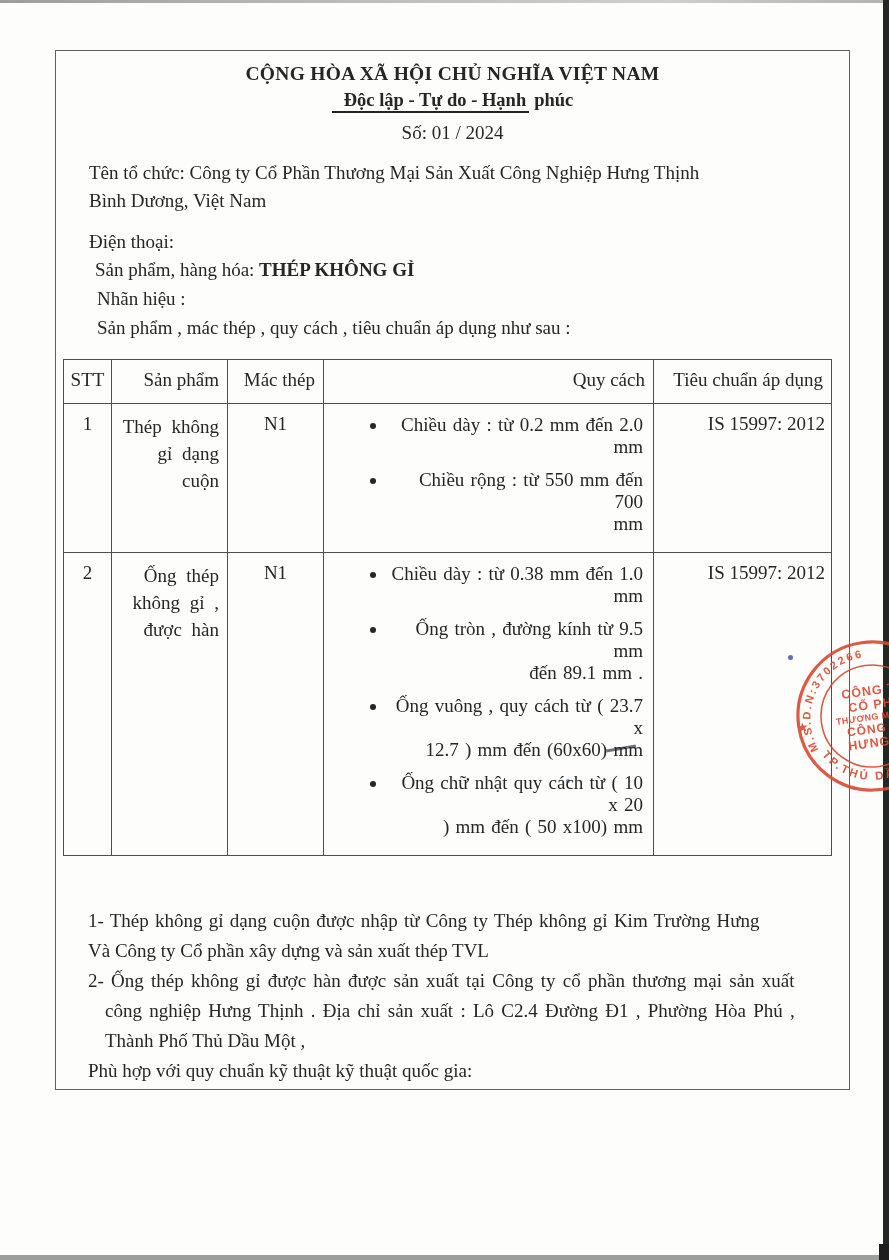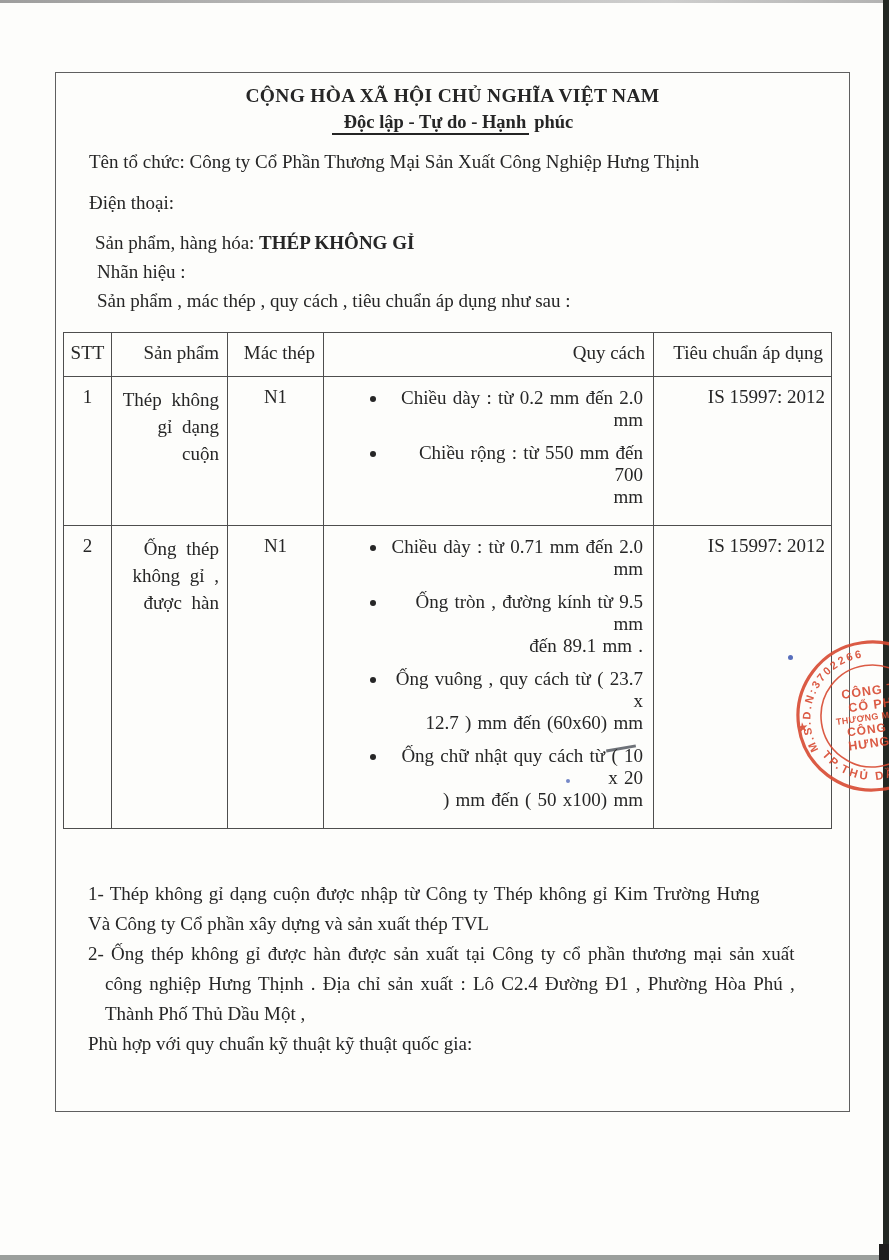--- a/index.html
+++ b/index.html
@@ -13,38 +13,38 @@
   .scan-top    { position:absolute; top:0; left:0; width:889px; height:3px; background:linear-gradient(90deg,#6a6a6a,#9a9a9a 40%,#b5b5b5 75%,#8a8a8a); opacity:.65; }
   .scan-right  { position:absolute; top:0; right:0; width:6px; height:1260px; background:#232823; }
   .scan-bottom { position:absolute; bottom:0; left:0; width:889px; height:5px; background:#9b9f9c; }
   .scan-corner { position:absolute; bottom:0; right:0; width:10px; height:16px; background:#1d1d1d; }
   .speck-a { position:absolute; left:788px; top:655px; width:5px; height:5px; border-radius:50%; background:#3a55b0; opacity:.85; }
   .speck-b { position:absolute; left:566px; top:779px; width:4px; height:4px; border-radius:50%; background:#3a55b0; opacity:.7; }
   .pen-dash { position:absolute; left:606px; top:747px; width:30px; height:2.5px; background:#4a4f58; transform:rotate(-10deg); opacity:.8; }
 
   
   .frame {
-    position:absolute; left:55px; top:72px; width:795px; height:1040px;
+    position:absolute; left:55px; top:50px; width:795px; height:1040px;
     border:1.6px solid #5f5f5f; box-sizing:border-box; background:transparent;
   }
 
   .nat-header { text-align:center; margin-top:12px; }
   .nh1 { font-size:19.5px; font-weight:bold; letter-spacing:.3px; }
   .nh2 { font-size:18.5px; font-weight:bold; margin-top:5px; }
   .nh2 .u { border-bottom:2.2px solid #242424; padding:0 3px 1px 12px; }
   .nh2 .tail { margin-left:5px; }
 
   .doc-title  { text-align:center; font-size:23.5px; font-weight:bold; margin-top:33px; letter-spacing:.6px; }
   .doc-number { text-align:center; font-size:19px; margin-top:11px; }
 
   .info { margin:15px 20px 0 33px; font-size:19px; line-height:28px; }
   .info .ln { white-space:nowrap; }
   .addr0 { word-spacing:3.5px; }
   .phone { margin-top:13px; }
-  .product { margin-top:12px; padding-left:6px; }
+  .product { margin-top:0; padding-left:6px; }
   .product b { font-weight:bold; }
   .brand { padding-left:8px; margin-top:1px; }
   .intro { padding-left:8px; margin-top:1px; }
 
   
   table.spec { border-collapse:collapse; margin:17px 0 0 7px; font-size:19px; table-layout:fixed; }
   .spec th, .spec td { border:1.4px solid #4e4e4e; vertical-align:top; font-weight:normal; text-align:right; }
   .spec thead tr { height:44px; }
   .spec th { padding:9px 8px 0 10px; }
   .spec th.c-stt, .spec td.c-stt { text-align:center; padding-left:2px; padding-right:2px; }
@@ -85,23 +85,25 @@
 
   <div class="frame">
 
     <div class="nat-header">
       <div class="nh1">CỘNG HÒA XÃ HỘI CHỦ NGHĨA VIỆT NAM</div>
       <div class="nh2">
         <span class="u">Độc lập - Tự do - Hạnh</span><span class="tail">phúc</span>
       </div>
     </div>
 
+    <div class="doc-number">Số: 01 / 2024</div>
 
     <div class="info">
       <div class="ln org">Tên tổ chức: Công ty Cổ Phần Thương Mại Sản Xuất Công Nghiệp Hưng Thịnh</div>
+      <div class="ln addr1">Bình Dương, Việt Nam</div>
       <div class="ln phone">Điện thoại:</div>
       <div class="ln product">
         <span>Sản phẩm, hàng hóa: </span><b>THÉP KHÔNG GỈ</b>
       </div>
       <div class="ln brand">Nhãn hiệu :</div>
       <div class="ln intro">Sản phẩm , mác thép , quy cách , tiêu chuẩn áp dụng như sau :</div>
     </div>
 
     <table class="spec">
       <colgroup>
@@ -136,21 +138,21 @@
           <td class="c-tc">IS 15997: 2012</td>
         </tr>
         <tr class="r2">
           <td class="c-stt">2</td>
           <td class="c-sp">Ống thép
 không gỉ ,
 được hàn</td>
           <td class="c-mt">N1</td>
           <td class="c-qc">
             <ul>
-              <li class="li-wide">Chiều dày : từ 0.71 mm đến 2.0
+              <li class="li-wide">Chiều dày : từ 0.38 mm đến 1.0
 mm</li>
               <li>Ống tròn , đường kính từ 9.5 mm
 đến 89.1 mm .</li>
               <li>Ống vuông , quy cách từ ( 23.7 x
 12.7 ) mm đến (60x60) mm</li>
               <li>Ống chữ nhật quy cách từ ( 10 x 20
 ) mm đến ( 50 x100) mm</li>
             </ul>
           </td>
           <td class="c-tc">IS 15997: 2012</td>

